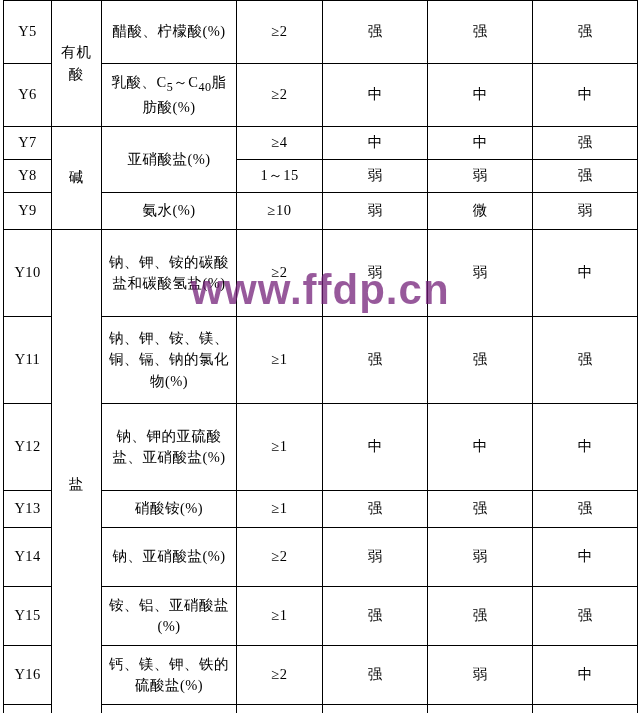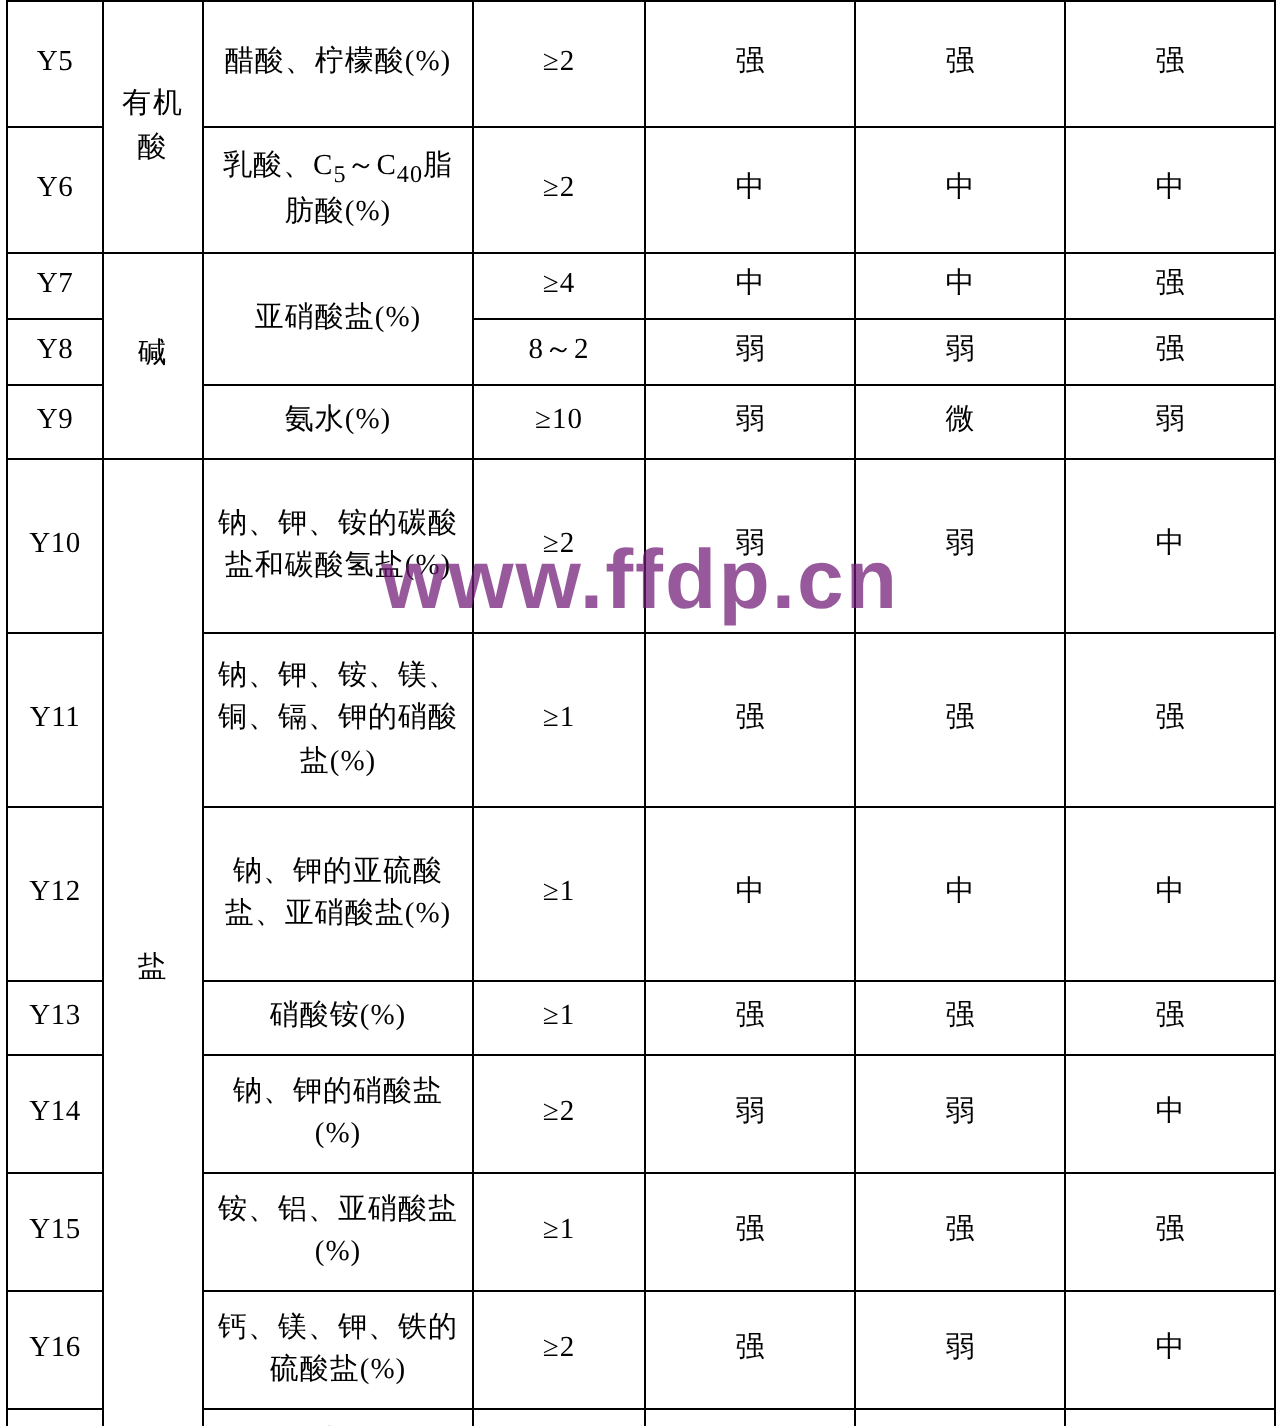--- a/index.html
+++ b/index.html
@@ -112,21 +112,21 @@
         <td class="group" rowspan="3">碱</td>
         <td class="name" rowspan="2">亚硝酸盐(%)</td>
         <td class="conc">≥4</td>
         <td class="rating">中</td>
         <td class="rating">中</td>
         <td class="rating">强</td>
       </tr>
 
       <tr>
         <td class="code" style="height:28px">Y8</td>
-        <td class="conc sub">8～2</td>
+        <td class="conc sub">1～15</td>
         <td class="rating">弱</td>
         <td class="rating">弱</td>
         <td class="rating">强</td>
       </tr>
 
       <tr>
         <td class="code" style="height:32px">Y9</td>
         <td class="name">氨水(%)</td>
         <td class="conc">≥10</td>
         <td class="rating">弱</td>
@@ -139,21 +139,21 @@
         <td class="group" rowspan="8">盐</td>
         <td class="name">钠、钾、铵的碳酸盐和碳酸氢盐(%)</td>
         <td class="conc">≥2</td>
         <td class="rating">弱</td>
         <td class="rating">弱</td>
         <td class="rating">中</td>
       </tr>
 
       <tr>
         <td class="code" style="height:82px">Y11</td>
-        <td class="name">钠、钾、铵、镁、铜、镉、钾的硝酸盐(%)</td>
+        <td class="name">钠、钾、铵、镁、铜、镉、钠的氯化物(%)</td>
         <td class="conc">≥1</td>
         <td class="rating">强</td>
         <td class="rating">强</td>
         <td class="rating">强</td>
       </tr>
 
       <tr>
         <td class="code" style="height:82px">Y12</td>
         <td class="name">钠、钾的亚硫酸盐、亚硝酸盐(%)</td>
         <td class="conc">≥1</td>
@@ -166,21 +166,21 @@
         <td class="code" style="height:32px">Y13</td>
         <td class="name">硝酸铵(%)</td>
         <td class="conc">≥1</td>
         <td class="rating">强</td>
         <td class="rating">强</td>
         <td class="rating">强</td>
       </tr>
 
       <tr>
         <td class="code" style="height:54px">Y14</td>
-        <td class="name">钠、钾的硝酸盐(%)</td>
+        <td class="name">钠、亚硝酸盐(%)</td>
         <td class="conc">≥2</td>
         <td class="rating">弱</td>
         <td class="rating">弱</td>
         <td class="rating">中</td>
       </tr>
 
       <tr>
         <td class="code" style="height:54px">Y15</td>
         <td class="name">铵、铝、亚硝酸盐(%)</td>
         <td class="conc">≥1</td>

